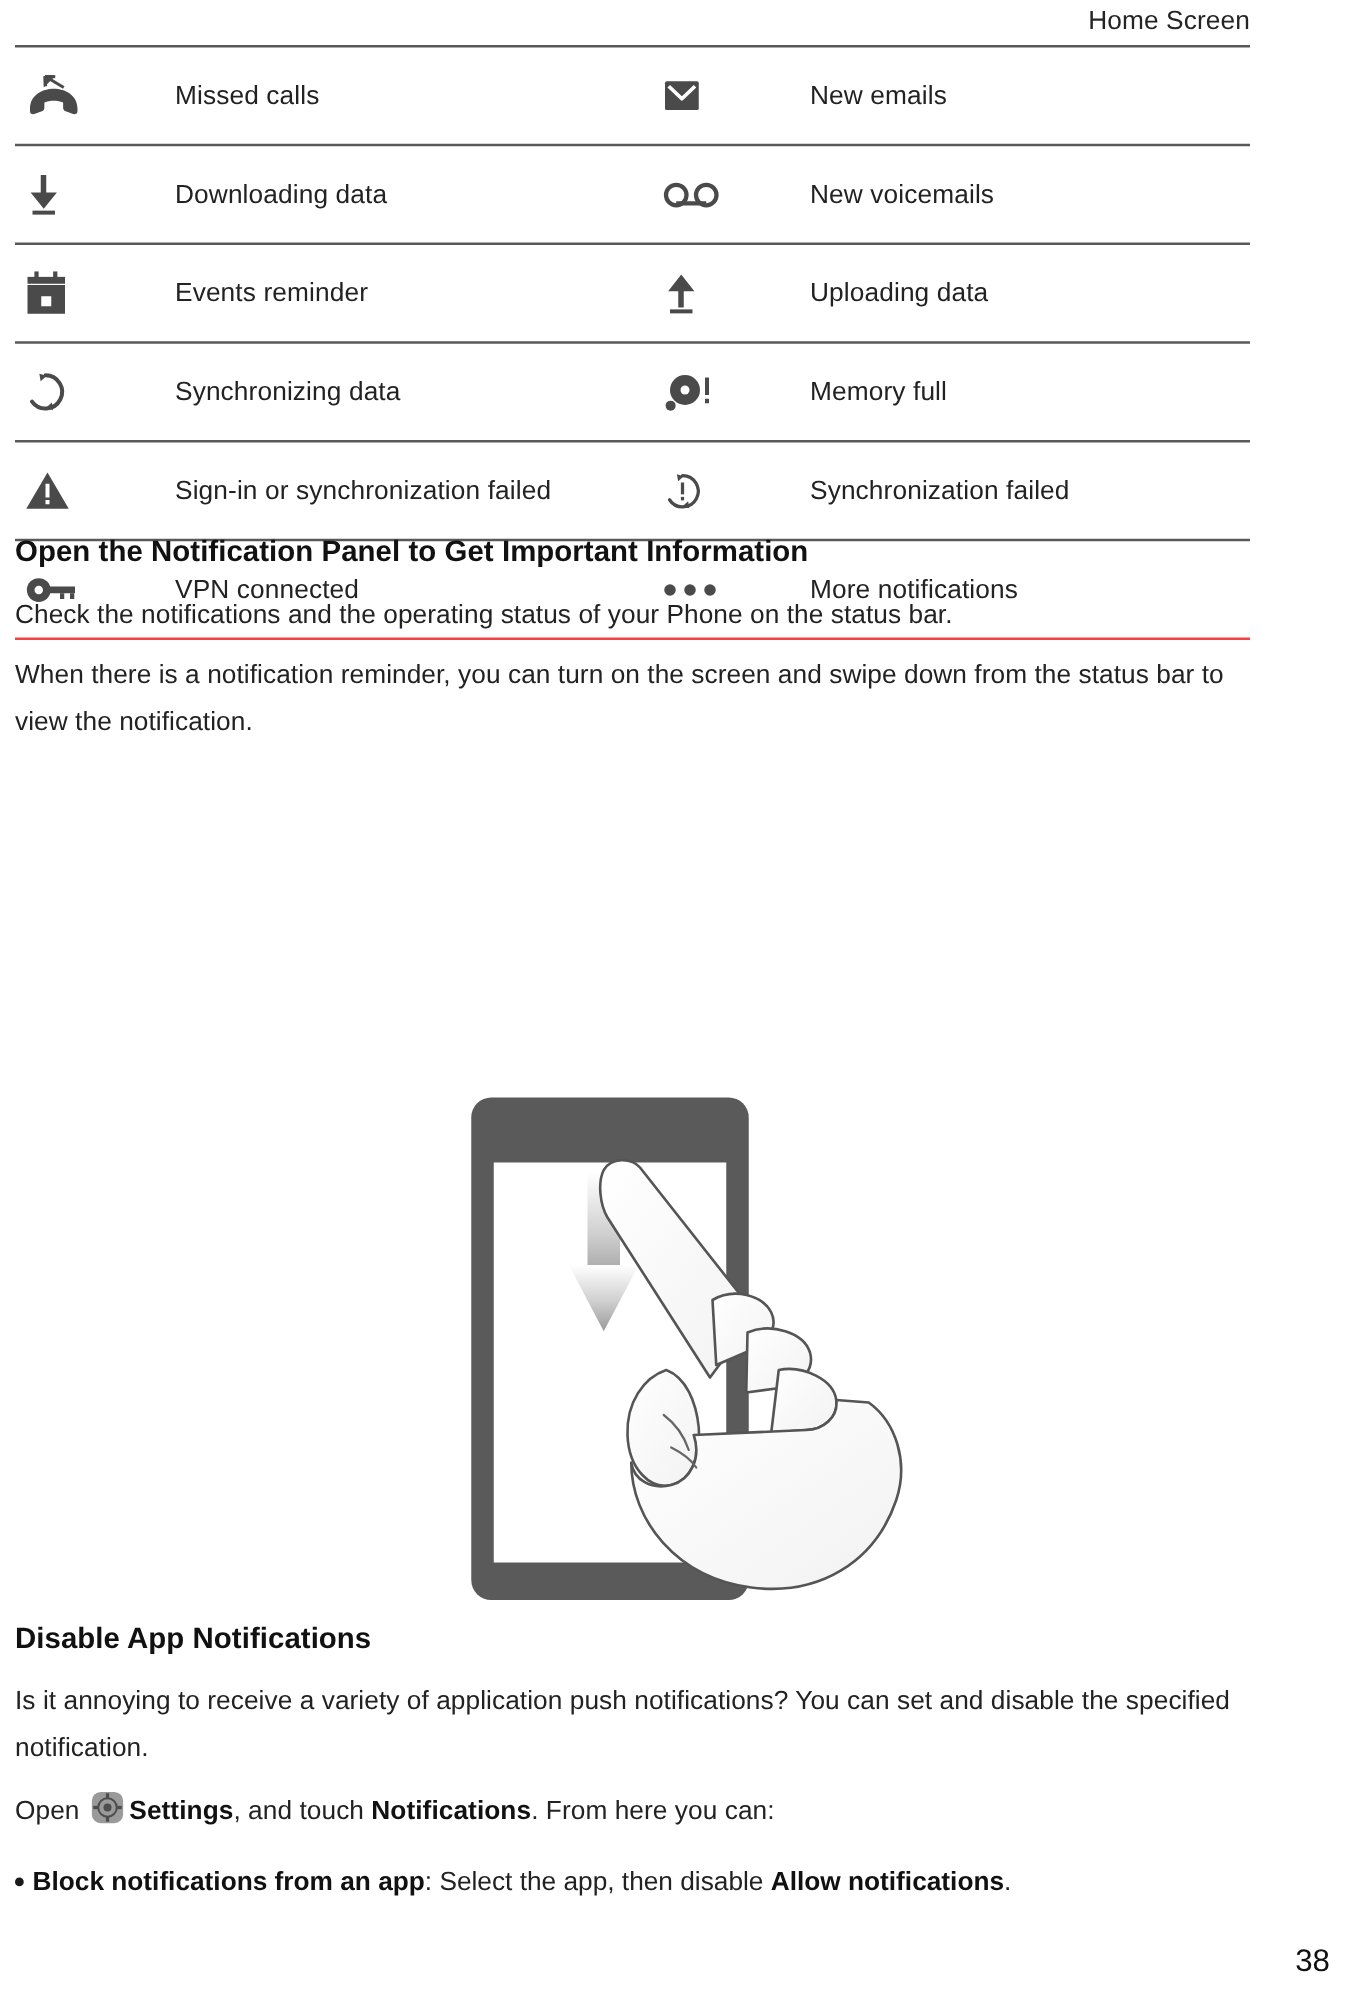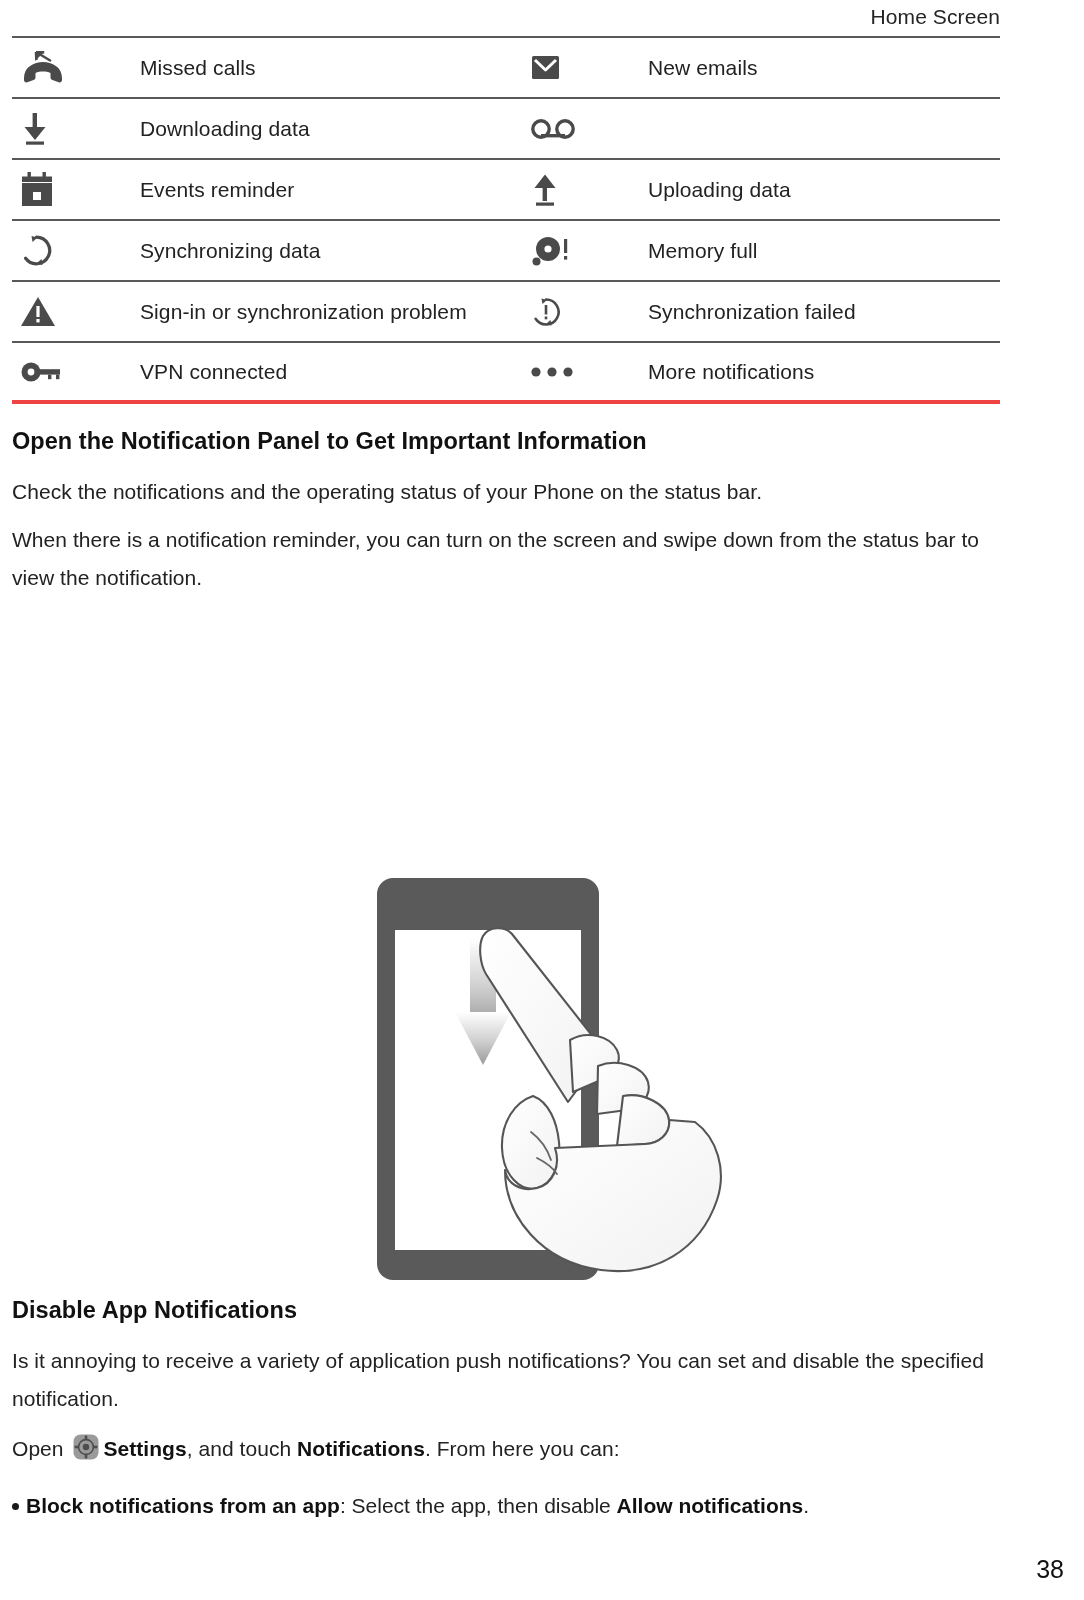--- a/index.html
+++ b/index.html
@@ -44,25 +44,25 @@
   
   .icon-table {
     position: absolute;
     top: 38px;
     left: 12px;
     width: 988px;
   }
   .icon-row {
     display: flex;
     align-items: center;
-    height: 61px;
+    height: 79px;
     border-bottom: 2px solid #595959;
     box-sizing: border-box;
   }
-  .icon-row:last-child { border-bottom: 4px solid #ef4444; }
+  .icon-row:last-child { border-bottom: 2px solid #ef4444; }
 
   .cell {
     display: flex;
     align-items: center;
     height: 100%;
   }
   .cell-icon {
     width: 128px;
     flex: 0 0 128px;
     justify-content: flex-start;
@@ -200,20 +200,21 @@
       <div class="cell cell-label">Downloading data</div>
     </div>
     <div class="col-b">
       <div class="cell cell-icon">
         <svg class="ico" width="46" height="24" viewBox="0 0 46 24">
           <circle cx="11" cy="12" r="8.2" fill="none" stroke="#4a4a4a" stroke-width="3.4"></circle>
           <circle cx="35" cy="12" r="8.2" fill="none" stroke="#4a4a4a" stroke-width="3.4"></circle>
           <rect x="11" y="17" width="24" height="3.4" fill="#4a4a4a"></rect>
         </svg>
       </div>
+      <div class="cell cell-label">New voicemails</div>
     </div>
   </div>
 
   <div class="icon-row">
     <div class="col-a">
       <div class="cell cell-icon">
         <svg class="ico" width="34" height="36" viewBox="0 0 34 36">
           <rect x="7.5" y="0" width="3.4" height="6" fill="#4a4a4a"></rect>
           <rect x="22.5" y="0" width="3.4" height="6" fill="#4a4a4a"></rect>
           <rect x="2" y="4.5" width="30" height="5.5" fill="#4a4a4a"></rect>
@@ -262,21 +263,21 @@
 
   <div class="icon-row">
     <div class="col-a">
       <div class="cell cell-icon">
         <svg class="ico" width="36" height="32" viewBox="0 0 36 32">
           <path d="M18 1 L35 30 L1 30 Z" fill="#4a4a4a"></path>
           <rect x="16.4" y="10" width="3.2" height="11" fill="#ffffff"></rect>
           <rect x="16.4" y="23" width="3.2" height="3.4" fill="#ffffff"></rect>
         </svg>
       </div>
-      <div class="cell cell-label">Sign-in or synchronization problem</div>
+      <div class="cell cell-label">Sign-in or synchronization failed</div>
     </div>
     <div class="col-b">
       <div class="cell cell-icon">
         <svg class="ico" width="32" height="32" viewBox="0 0 32 32">
           <path d="M16 3.5 A12.5 12.5 0 1 1 5.6 22.8" fill="none" stroke="#4a4a4a" stroke-width="2.6" stroke-linecap="round"></path>
           <path d="M11.5 2.4 L17 4 L12.5 8 Z" fill="#4a4a4a"></path>
           <path d="M21.5 29.5 L16 28 L20.5 24 Z" fill="#4a4a4a"></path>
           <rect x="14.7" y="9" width="2.6" height="9.5" fill="#4a4a4a"></rect>
           <rect x="14.7" y="20.5" width="2.6" height="2.8" fill="#4a4a4a"></rect>
         </svg>

